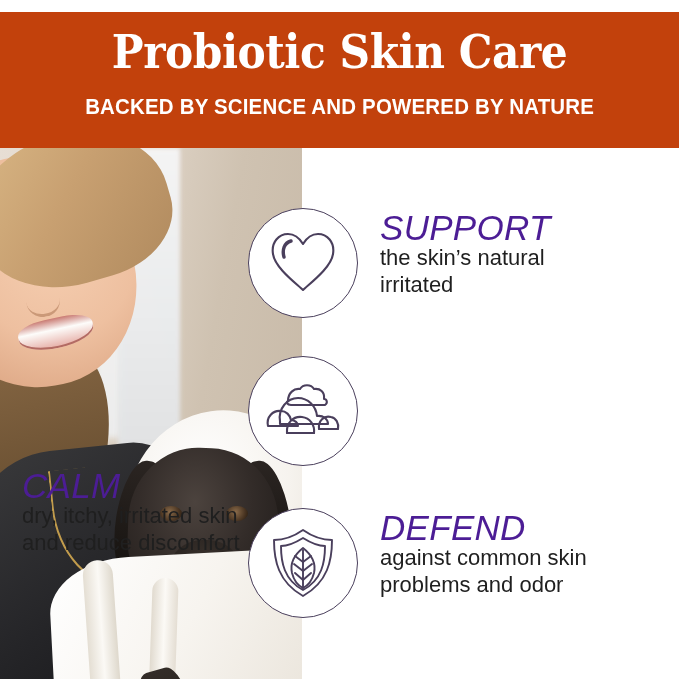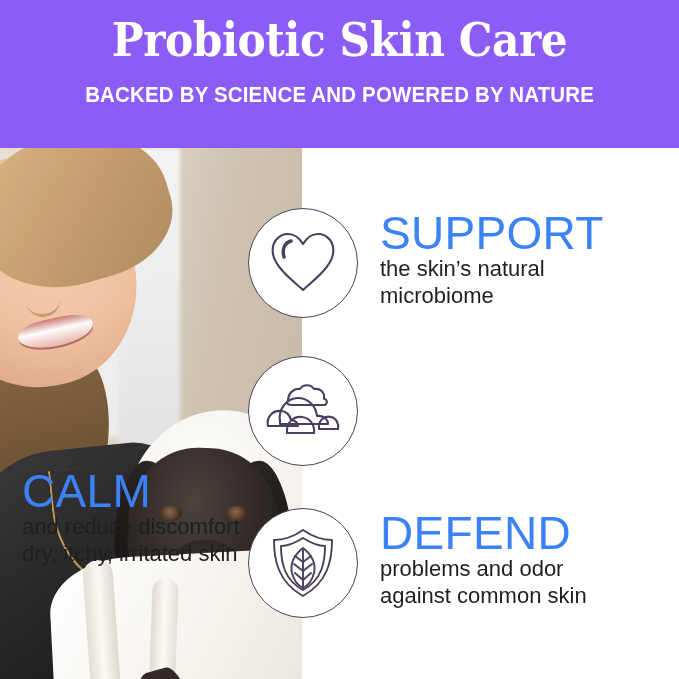--- a/index.html
+++ b/index.html
@@ -5,22 +5,22 @@
   html,body{margin:0;padding:0;}
   body{
     width:679px;height:679px;overflow:hidden;
     background:#ffffff;
     font-family:"Liberation Sans", sans-serif;
   }
   .canvas{position:relative;width:679px;height:679px;overflow:hidden;background:#fff;}
 
   
   .header{
-    position:absolute;left:0;top:0;width:679px;height:148px;
-    background:#8b5cf6;
+    position:absolute;left:0;top:12px;width:679px;height:148px;
+    background:#c2410c;
     display:flex;flex-direction:column;align-items:center;justify-content:flex-start;
   }
   .header-title{
     margin-top:16px;
     font-family:"DejaVu Serif", serif;
     font-weight:700;
     font-size:46px;
     line-height:1.05;
     color:#ffffff;
     letter-spacing:-0.5px;
@@ -208,25 +208,26 @@
     border:1.6px solid #4a3f5c;
     box-sizing:border-box;
     display:flex;align-items:center;justify-content:center;
   }
   .badge svg{display:block;}
 
   .texts{margin-left:22px;padding-top:2px;width:300px;}
   .kicker{
     font-family:"Liberation Sans", sans-serif;
     font-weight:400;
-    font-size:46px;
+    font-size:35px;
     line-height:1.0;
-    color:#3b82f6;
+    color:#4c1d95;
     letter-spacing:0.3px;
     white-space:nowrap;
+    font-style:italic;
   }
   .desc{
     margin-top:0;
     font-family:"Liberation Sans", sans-serif;
     font-weight:400;
     font-size:22px;
     line-height:1.22;
     color:#1f1f1f;
   }
   .desc .l{display:block;white-space:nowrap;}
@@ -280,43 +281,43 @@
         <svg width="72" height="66" viewBox="0 0 72 66" fill="none" stroke="#4a3f5c" stroke-width="2.1" stroke-linecap="round" stroke-linejoin="round">
           <path d="M36 60 C 30 54, 8 38, 6 24 C 4 12, 12 4, 21 4 C 28 4, 33 9, 36 14 C 39 9, 44 4, 51 4 C 60 4, 68 12, 66 24 C 64 38, 42 54, 36 60 Z"></path>
           <path d="M17 27 C 15 20, 17 13, 24 11" stroke-width="3.4"></path>
         </svg>
       </span>
     </div>
     <div class="texts">
       <div class="kicker">SUPPORT</div>
       <div class="desc">
         <span class="l">the skin’s natural</span>
-        <span class="l">microbiome</span>
+        <span class="l">irritated</span>
       </div>
     </div>
   </div>
 
   <div class="row row-2">
     <div class="badge">
       <span>
         <svg width="78" height="60" viewBox="0 0 78 60" fill="none" stroke="#4a3f5c" stroke-width="2.1" stroke-linecap="round" stroke-linejoin="round">
           <path d="M24 20 C 24 12, 30 7, 36 8 C 39 3, 47 3, 50 8 C 56 7, 61 11, 60 18 C 63 18, 64 22, 61 24 L 27 24 C 23 24, 22 21, 24 20 Z"></path>
           <path d="M16 40 C 14 28, 23 17, 34 17 C 44 17, 52 25, 53 35 C 59 34, 64 38, 64 43 L 16 43 Z"></path>
           <path d="M4 45 C 2 36, 9 29, 17 30 C 22 30, 26 34, 27 39 C 31 39, 34 42, 34 45 Z"></path>
           <path d="M55 48 C 54 40, 60 34, 67 36 C 72 37, 75 42, 74 48 Z"></path>
           <path d="M23 52 C 22 42, 29 35, 38 36 C 46 37, 51 44, 50 52 Z"></path>
           <path d="M23 52 L 50 52"></path>
         </svg>
       </span>
     </div>
     <div class="texts">
       <div class="kicker">CALM</div>
       <div class="desc">
+        <span class="l">dry, itchy, irritated skin</span>
         <span class="l">and reduce discomfort</span>
-        <span class="l">dry, itchy, irritated skin</span>
       </div>
     </div>
   </div>
 
   <div class="row row-3">
     <div class="badge">
       <span>
         <svg width="70" height="74" viewBox="0 0 70 74" fill="none" stroke="#4a3f5c" stroke-width="1.9" stroke-linecap="round" stroke-linejoin="round">
           <path d="M35 4 C 25 11, 14 14, 6 14 C 6 34, 10 56, 35 70 C 60 56, 64 34, 64 14 C 56 14, 45 11, 35 4 Z"></path>
           <path d="M35 12 C 27 17, 19 20, 13 20 C 13 36, 16 54, 35 64 C 54 54, 57 36, 57 20 C 51 20, 43 17, 35 12 Z"></path>
@@ -327,19 +328,19 @@
           <path d="M35 45 L 26 38"></path>
           <path d="M35 45 L 44 38"></path>
           <path d="M35 54 L 27 47"></path>
           <path d="M35 54 L 43 47"></path>
         </svg>
       </span>
     </div>
     <div class="texts">
       <div class="kicker">DEFEND</div>
       <div class="desc">
+        <span class="l">against common skin</span>
         <span class="l">problems and odor</span>
-        <span class="l">against common skin</span>
       </div>
     </div>
   </div>
 
 </div>
 
 </body></html>

